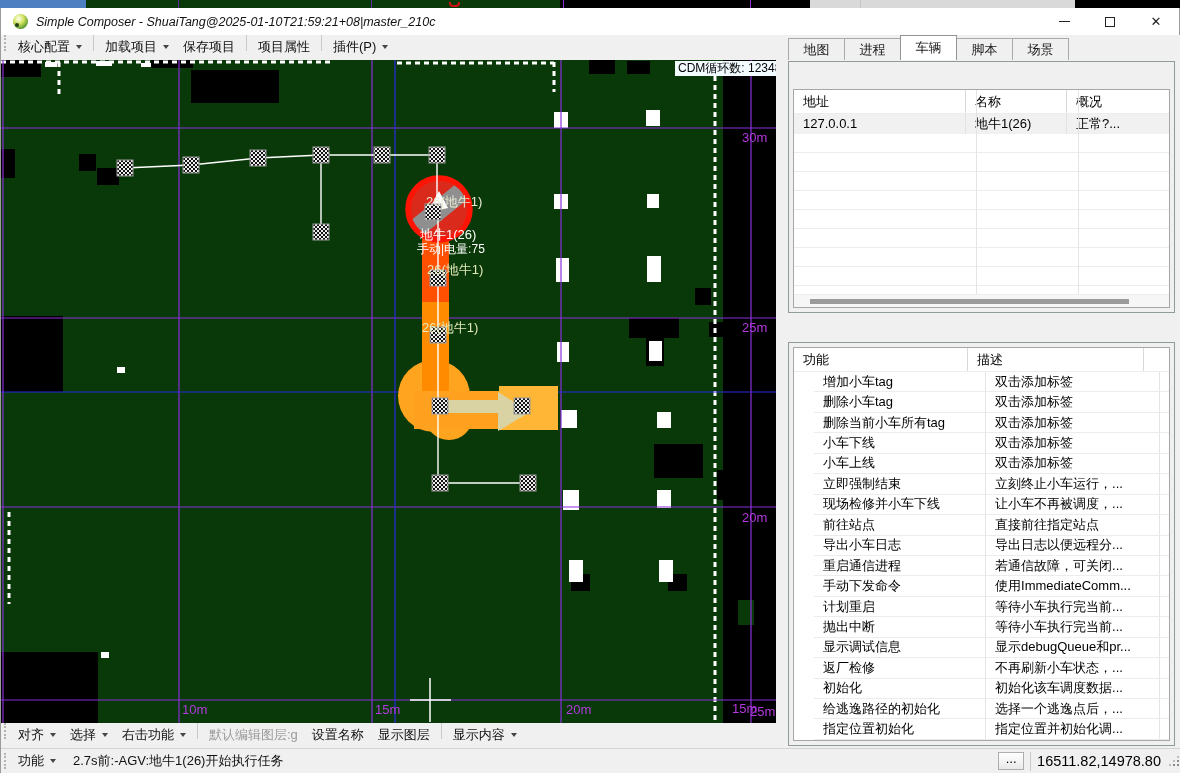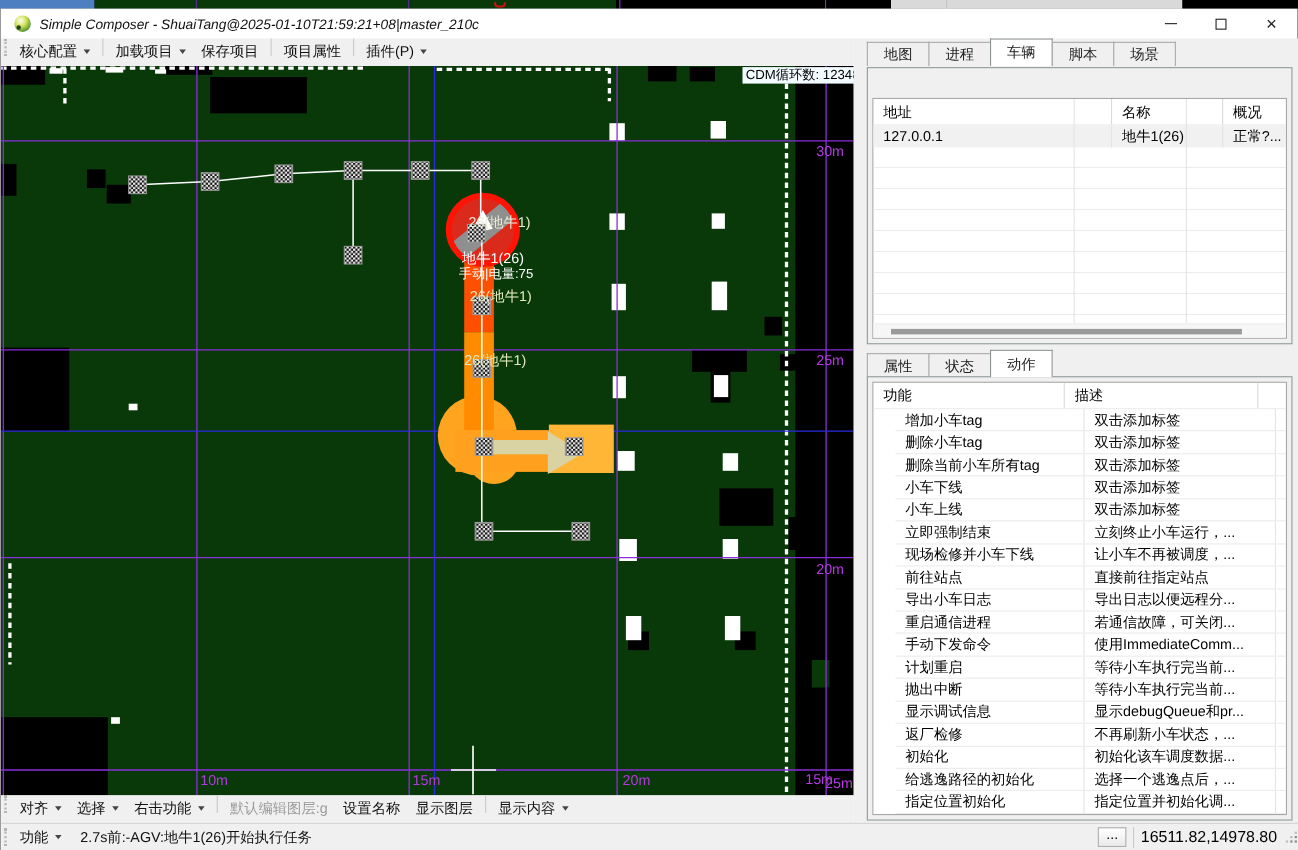--- a/index.html
+++ b/index.html
@@ -61,21 +61,21 @@
   #vehicle-group { top:53px; height:252px; }
   #veh-toolbar { height:26px; }
   .datatable { position:absolute; left:4px; right:4px; bottom:4px; background:#fff; border:1px solid #a7a7a7; }
   #veh-table { top:27px; }
   #act-table { top:4px; }
   .trow { display:flex; }
   .thead .tcell { border-right:1px solid #d9d9d9; font-size:13px; }
   .tcell { padding:0 0 0 9px; overflow:hidden; white-space:nowrap; border-right:1px solid #e4e4e4; }
   .tcell:last-child { border-right:none; }
   .thead { height:24px; line-height:24px; border-bottom:1px solid #ededed; }
-  #veh-table .c0 { width:217px; } #veh-table .c1 { width:101px; } #veh-table .c2 { flex:1; }
+  #veh-table .c0 { width:172px; } #veh-table .c1 { width:101px; } #veh-table .c2 { flex:1; }
   #veh-table .sel { height:20px; line-height:20px; background:#f1f1f1; }
   #veh-empty { position:absolute; left:0; right:0; top:44px; bottom:14px;
     background:repeating-linear-gradient(to bottom, transparent 0 18px, #ececec 18px 19px); }
   .colline { position:absolute; top:0; bottom:0; width:1px; background:#e4e4e4; }
   #veh-hscroll { position:absolute; left:0; right:0; bottom:0; height:13px; background:#f6f6f6; border-top:1px solid #ededed; }
   #veh-hscroll .thumb { position:absolute; left:16px; right:40px; top:4px; height:5px; background:#9a9a9a; }
 
   #action-group { top:334px; height:404px; }
   #act-table { bottom:4px; display:flex; flex-direction:column; }
   #act-body { flex:1; display:flex; flex-direction:column;padding-left:20px; }
@@ -338,25 +338,20 @@
         </div>
         <div id="veh-empty"></div>
         <div class="colline" style="left:182px;"></div>
         <div class="colline" style="left:284px;"></div>
         <div id="veh-hscroll">
           <div class="thumb"></div>
         </div>
       </div>
     </div>
 
-    <div id="detail-tabs" class="tabstrip">
-        <div class="tab">属性</div>
-        <div class="tab">状态</div>
-        <div class="tab active">动作</div>
-      </div>
 
     <div id="action-group" class="groupbox">
       <div id="act-table" class="datatable">
         <div class="trow thead">
           <div class="tcell c0">功能</div>
           <div class="tcell c1">描述</div>
           <div class="tcell c2"></div>
         </div>
         <div id="act-body">
             <div class="trow">

